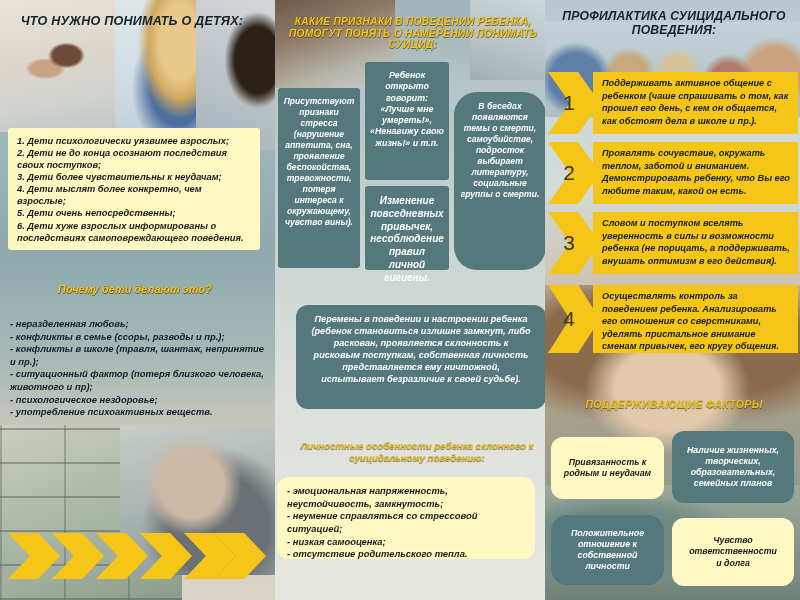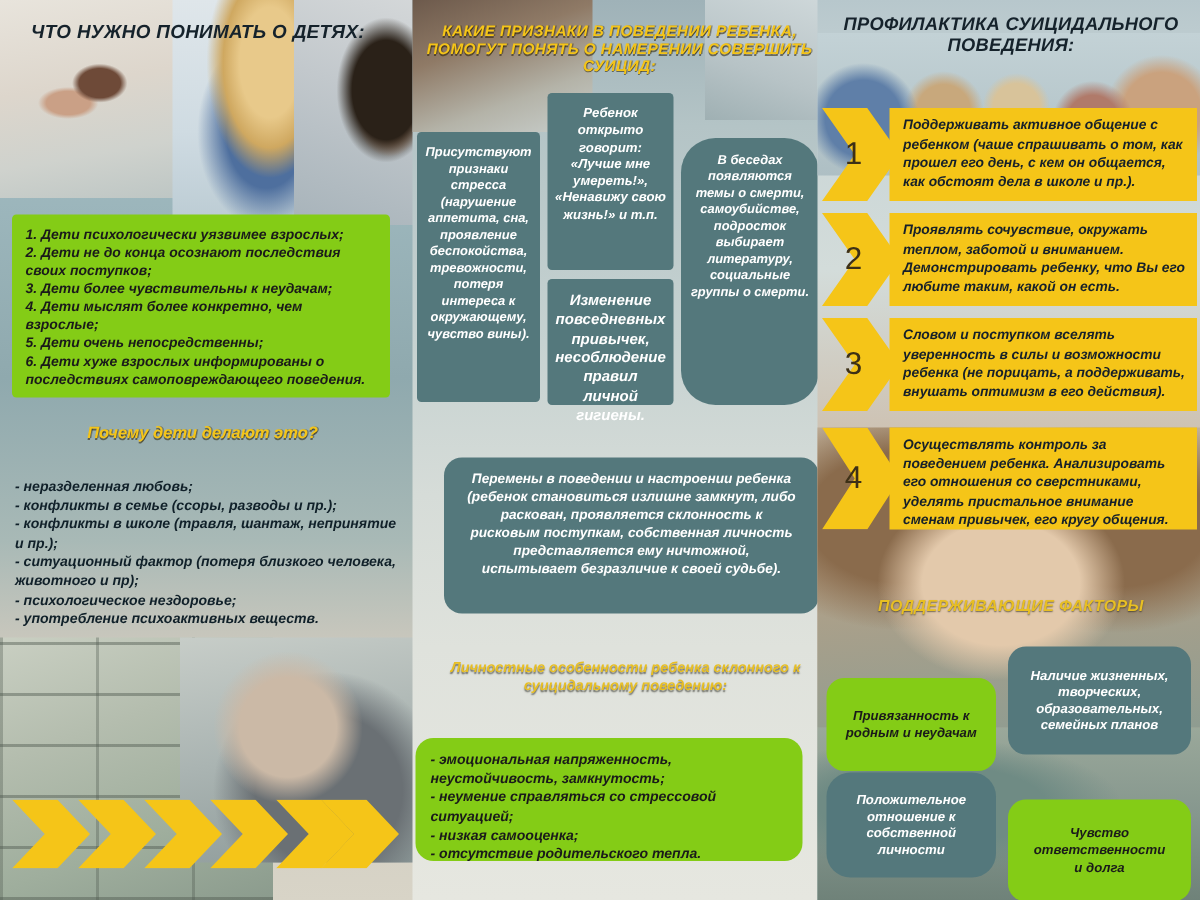--- a/index.html
+++ b/index.html
@@ -122,26 +122,25 @@
     font-weight: bold; font-style: italic;
     color: #e8bf23;
     line-height: 1.2;
     text-align: center;
     text-shadow: 0 1px 1px rgba(30,30,20,.6);
   }
 
   
   .panel-yellow {
     position: absolute;
-    background: #84cc16;
+    background: #fef9c3;
     border-radius: 9px;
     color: #1a1a1a;
     font-style: italic; font-weight: bold;
     line-height: 1.3;
-    margin-top: 15px;
   }
   .panel-teal {
     position: absolute;
     background: #54787c;
     color: #ffffff;
     font-style: italic; font-weight: bold;
     line-height: 1.28;
     text-align: center;
     border-radius: 3px;
   }
@@ -235,21 +234,21 @@
     <div class="chev" style="left:88px;"></div>
     <div class="chev" style="left:132px;"></div>
     <div class="chev" style="left:176px;"></div>
     <div class="chev" style="left:206px;"></div>
   </div>
 
   <div class="col-mid"></div>
   <div class="photo ph-mid-top"></div>
   <div class="photo ph-mid-right-top"></div>
 
-  <div class="h-yellow" style="left:282px; top:16px; width:262px; font-size:10.2px; letter-spacing:.3px;">КАКИЕ ПРИЗНАКИ В ПОВЕДЕНИИ РЕБЕНКА, ПОМОГУТ ПОНЯТЬ О НАМЕРЕНИИ СОВЕРШИТЬ СУИЦИД:</div>
+  <div class="h-yellow" style="left:282px; top:16px; width:262px; font-size:10.2px; letter-spacing:.3px;">КАКИЕ ПРИЗНАКИ В ПОВЕДЕНИИ РЕБЕНКА, ПОМОГУТ ПОНЯТЬ О НАМЕРЕНИИ ПОНИМАТЬ СУИЦИД:</div>
 
   <div class="panel-teal" style="left:278px; top:88px; width:82px; height:180px; padding:8px 5px; font-size:8.6px;">Присутствуют признаки стресса (нарушение аппетита, сна, проявление беспокойства, тревожности, потеря интереса к окружающему, чувство вины).</div>
 
   <div class="panel-teal" style="left:365px; top:62px; width:84px; height:118px; padding:8px 5px; font-size:8.8px;">Ребенок открыто говорит: «Лучше мне умереть!», «Ненавижу свою жизнь!» и т.п.</div>
 
   <div class="panel-teal" style="left:365px; top:186px; width:84px; height:84px; padding:9px 5px; font-size:10px;">Изменение повседневных привычек, несоблюдение правил личной гигиены.</div>
 
   <div class="panel-teal" style="left:454px; top:92px; width:92px; height:178px; padding:9px 5px; font-size:8.6px;border-radius:23px;">В беседах появляются темы о смерти, самоубийстве, подросток выбирает литературу, социальные группы о смерти.</div>
 
   <div class="panel-teal round" style="left:296px; top:305px; width:250px; height:104px; padding:8px 14px; font-size:9.1px; line-height:1.33;">

